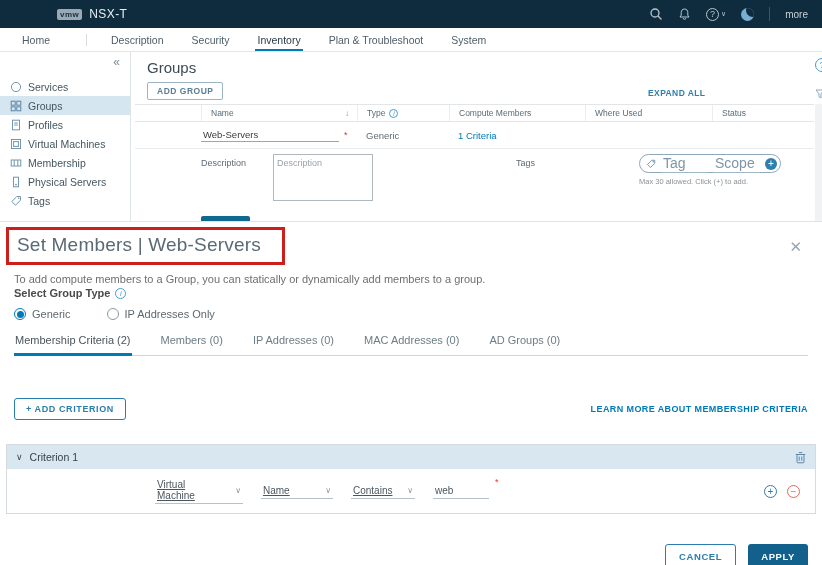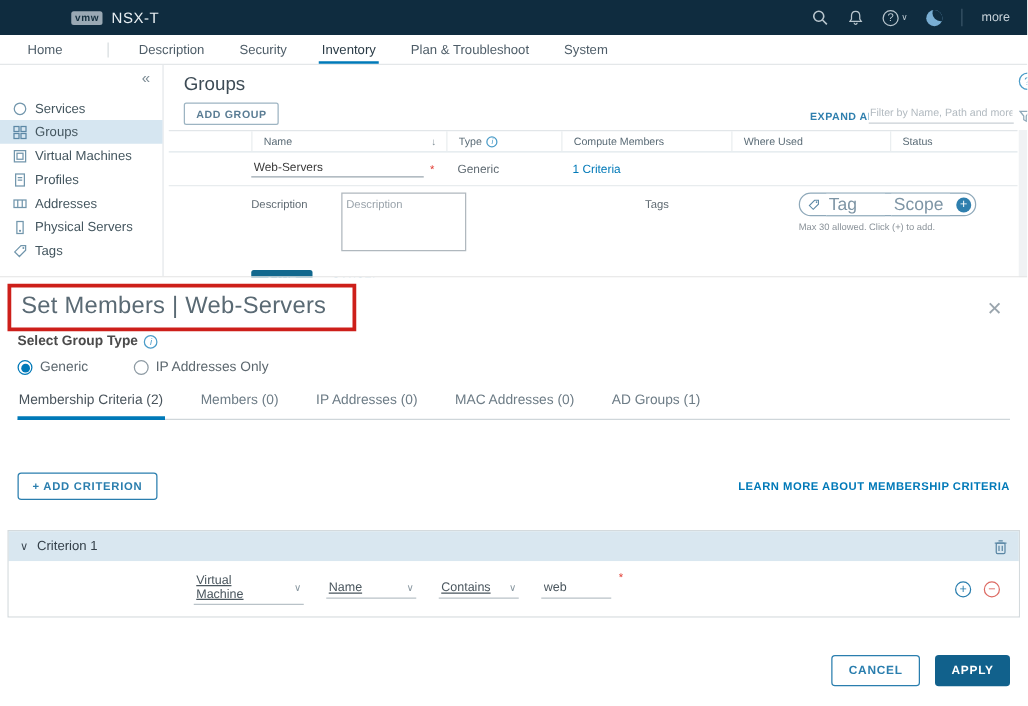--- a/index.html
+++ b/index.html
@@ -172,40 +172,40 @@
         <svg width="12" height="12" viewBox="0 0 12 12">
             <rect x="1.2" y="1.2" width="4" height="4" fill="none" stroke="#5b87a5"></rect>
             <rect x="6.8" y="1.2" width="4" height="4" fill="none" stroke="#5b87a5"></rect>
             <rect x="1.2" y="6.8" width="4" height="4" fill="none" stroke="#5b87a5"></rect>
             <rect x="6.8" y="6.8" width="4" height="4" fill="none" stroke="#5b87a5"></rect>
           </svg>
         <span>Groups</span>
       </div>
       <div class="side-item">
         <svg width="12" height="12" viewBox="0 0 12 12">
-            <rect x="1.5" y="1.5" width="9" height="9" fill="none" stroke="#7296ac"></rect>
-            <rect x="3.6" y="3.6" width="4.8" height="4.8" fill="none" stroke="#7296ac"></rect>
-          </svg>
-        <span>Virtual Machines</span>
-      </div>
-      <div class="side-item">
-        <svg width="12" height="12" viewBox="0 0 12 12">
             <rect x="2.5" y="1.2" width="7" height="9.6" fill="none" stroke="#7296ac"></rect>
             <line x1="4.2" y1="4" x2="7.8" y2="4" stroke="#7296ac"></line>
             <line x1="4.2" y1="6" x2="7.8" y2="6" stroke="#7296ac"></line>
           </svg>
         <span>Profiles</span>
       </div>
       <div class="side-item">
         <svg width="12" height="12" viewBox="0 0 12 12">
+            <rect x="1.5" y="1.5" width="9" height="9" fill="none" stroke="#7296ac"></rect>
+            <rect x="3.6" y="3.6" width="4.8" height="4.8" fill="none" stroke="#7296ac"></rect>
+          </svg>
+        <span>Virtual Machines</span>
+      </div>
+      <div class="side-item">
+        <svg width="12" height="12" viewBox="0 0 12 12">
             <rect x="1.2" y="3" width="9.6" height="6" fill="none" stroke="#7296ac"></rect>
             <line x1="4.2" y1="3" x2="4.2" y2="9" stroke="#7296ac"></line>
             <line x1="7.8" y1="3" x2="7.8" y2="9" stroke="#7296ac"></line>
           </svg>
-        <span>Addresses</span>
+        <span>Membership</span>
       </div>
       <div class="side-item">
         <svg width="12" height="12" viewBox="0 0 12 12">
             <rect x="3.5" y="1.2" width="5" height="9.6" fill="none" stroke="#7296ac"></rect>
             <circle cx="6" cy="8.6" r="0.9" fill="#7296ac"></circle>
           </svg>
         <span>Physical Servers</span>
       </div>
       <div class="side-item">
         <svg width="12" height="12" viewBox="0 0 12 12">
@@ -215,21 +215,20 @@
         <span>Tags</span>
       </div>
     </div>
   </div>
 
   <div class="main">
     <div class="page-title">Groups</div>
     <div class="partial-help">?</div>
     <button class="add-group-btn">ADD GROUP</button>
     <span class="expand-all">EXPAND ALL</span>
-    <input class="filter-input" placeholder="Filter by Name, Path and more" style="">
     <span class="funnel">
       <svg width="10" height="10" viewBox="0 0 10 10">
           <path d="M1 1 H9 L6 4.8 V9 L4 7.8 V4.8 Z" fill="none" stroke="#8fa9ba"></path>
         </svg>
     </span>
 
     <div class="gtable">
       <div class="g-header">
         <div class="cell c0"></div>
         <div class="cell c1">
@@ -286,20 +285,21 @@
 
   <div class="section-divider"></div>
 
   <div class="dialog">
     <span class="close-x">✕</span>
 
     <div class="title-box">
       <span class="dlg-title">Set Members | Web-Servers</span>
     </div>
 
+    <div class="dlg-desc">To add compute members to a Group, you can statically or dynamically add members to a group.</div>
 
     <div class="group-type-row">
       <span class="group-type-label">Select Group Type</span>
       <span class="info-dot2">i</span>
     </div>
 
     <div class="radio-row">
       <span class="radio-opt">
         <span class="radio-circ on"></span>
         <span class="radio-label">Generic</span>
@@ -308,21 +308,21 @@
         <span class="radio-circ"></span>
         <span class="radio-label">IP Addresses Only</span>
       </span>
     </div>
 
     <div class="tabs">
       <span class="tab active">Membership Criteria (2)</span>
       <span class="tab">Members (0)</span>
       <span class="tab">IP Addresses (0)</span>
       <span class="tab">MAC Addresses (0)</span>
-      <span class="tab">AD Groups (1)</span>
+      <span class="tab">AD Groups (0)</span>
     </div>
 
     <div class="crit-toolbar">
       <button class="add-crit-btn">+ ADD CRITERION</button>
       <span class="learn-more">LEARN MORE ABOUT MEMBERSHIP CRITERIA</span>
     </div>
 
     <div class="crit-panel">
       <div class="crit-header">
         <span class="crit-chevron">∨</span>

